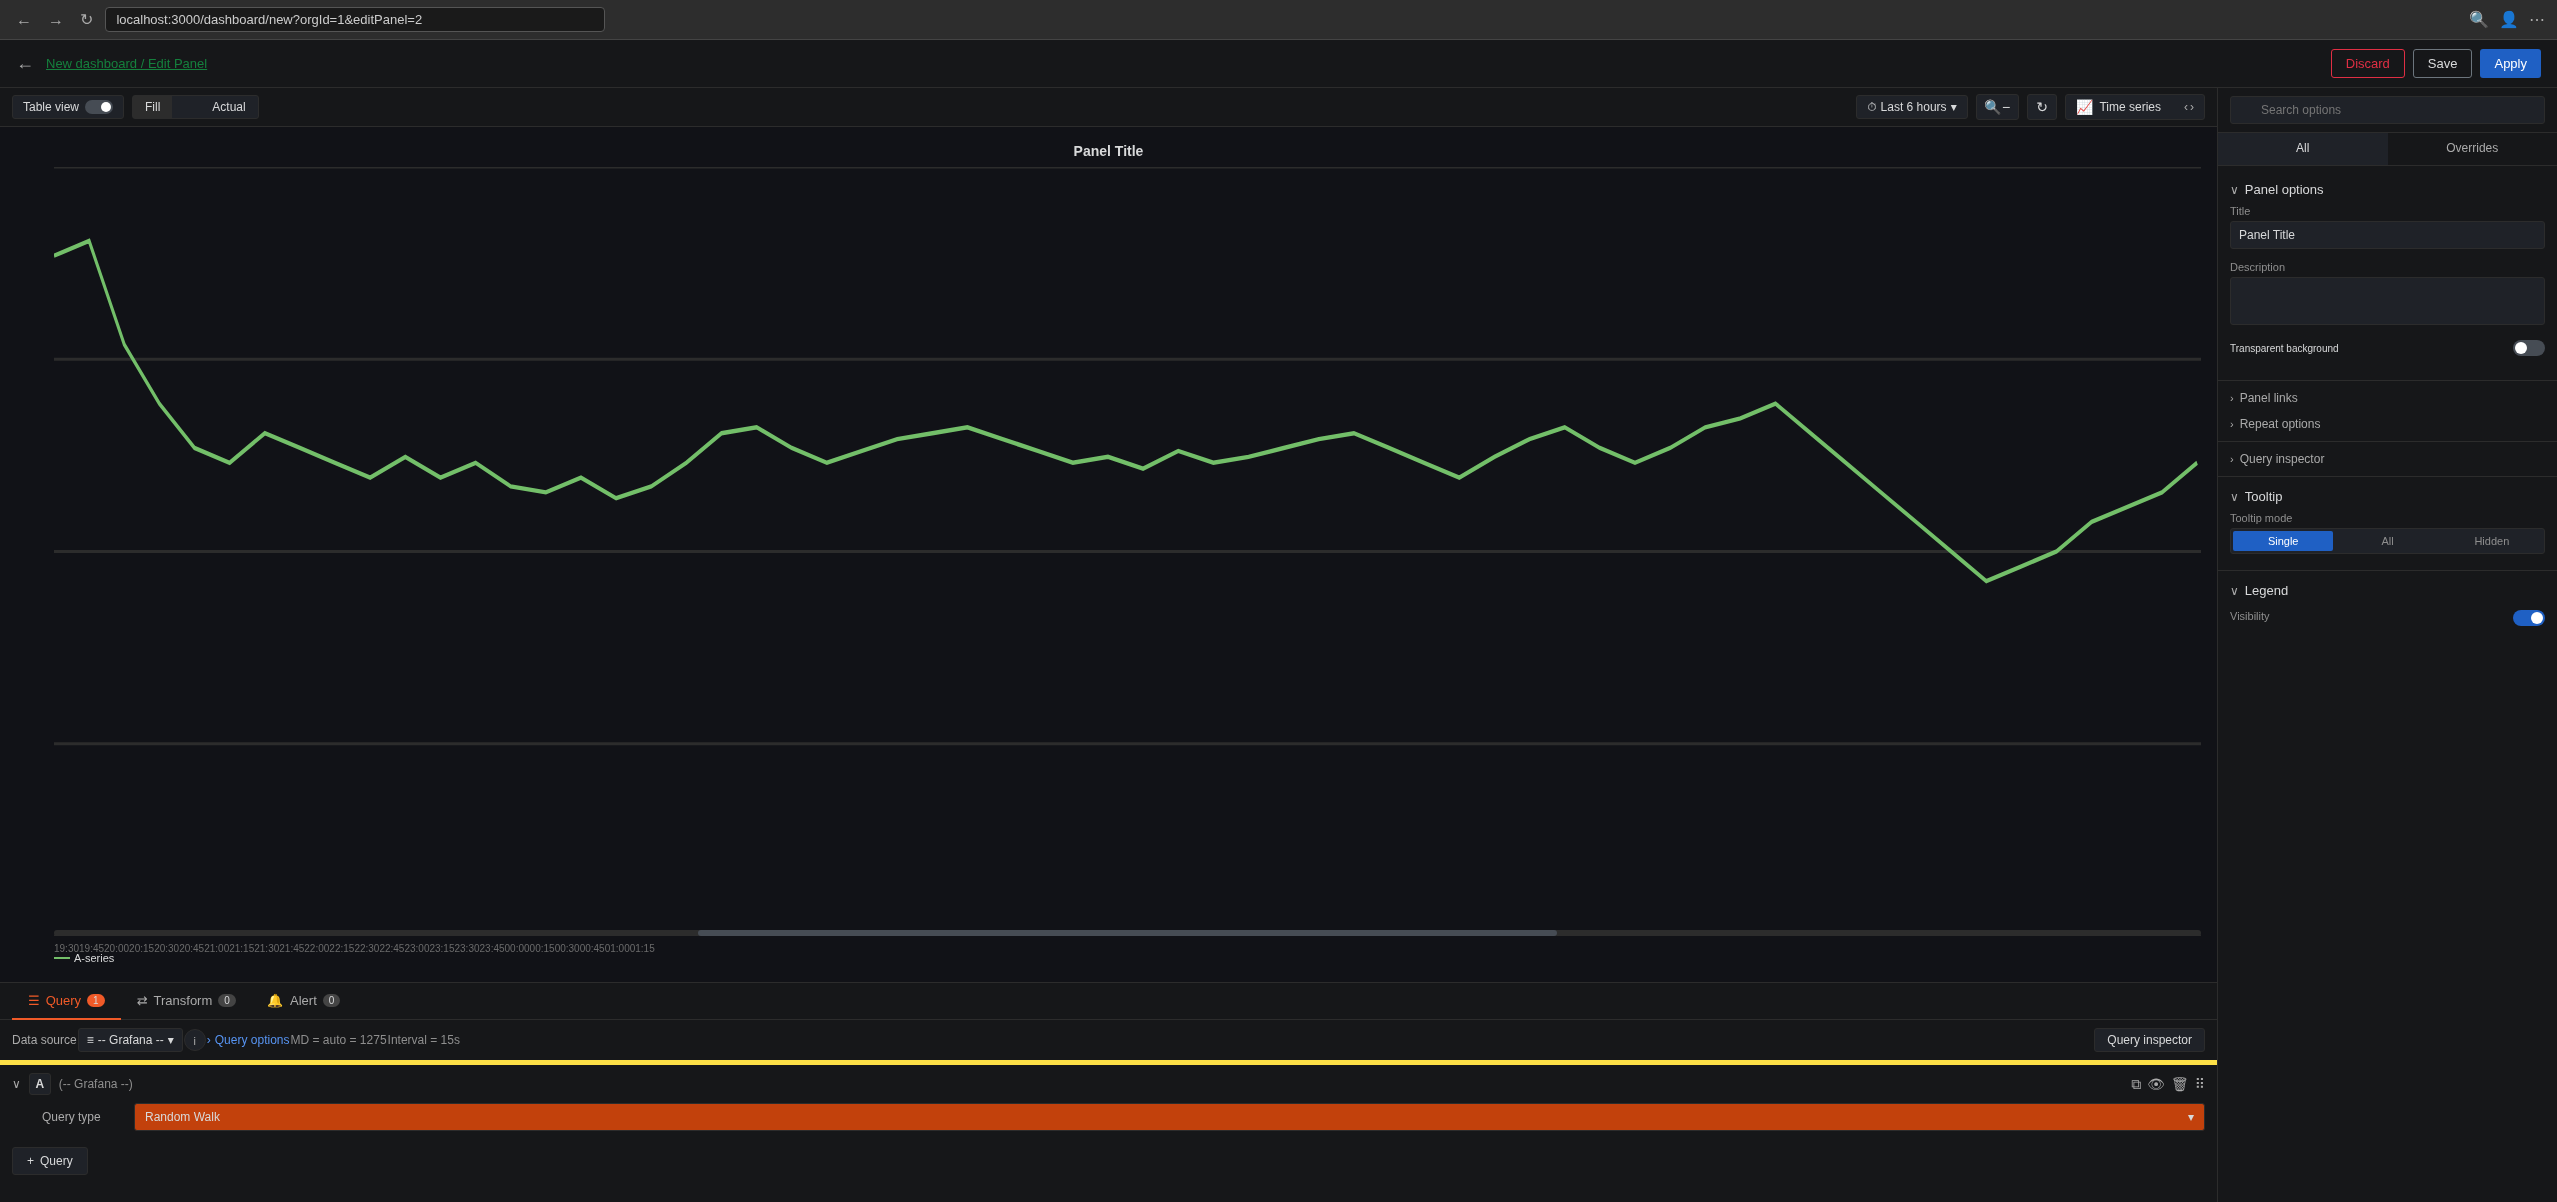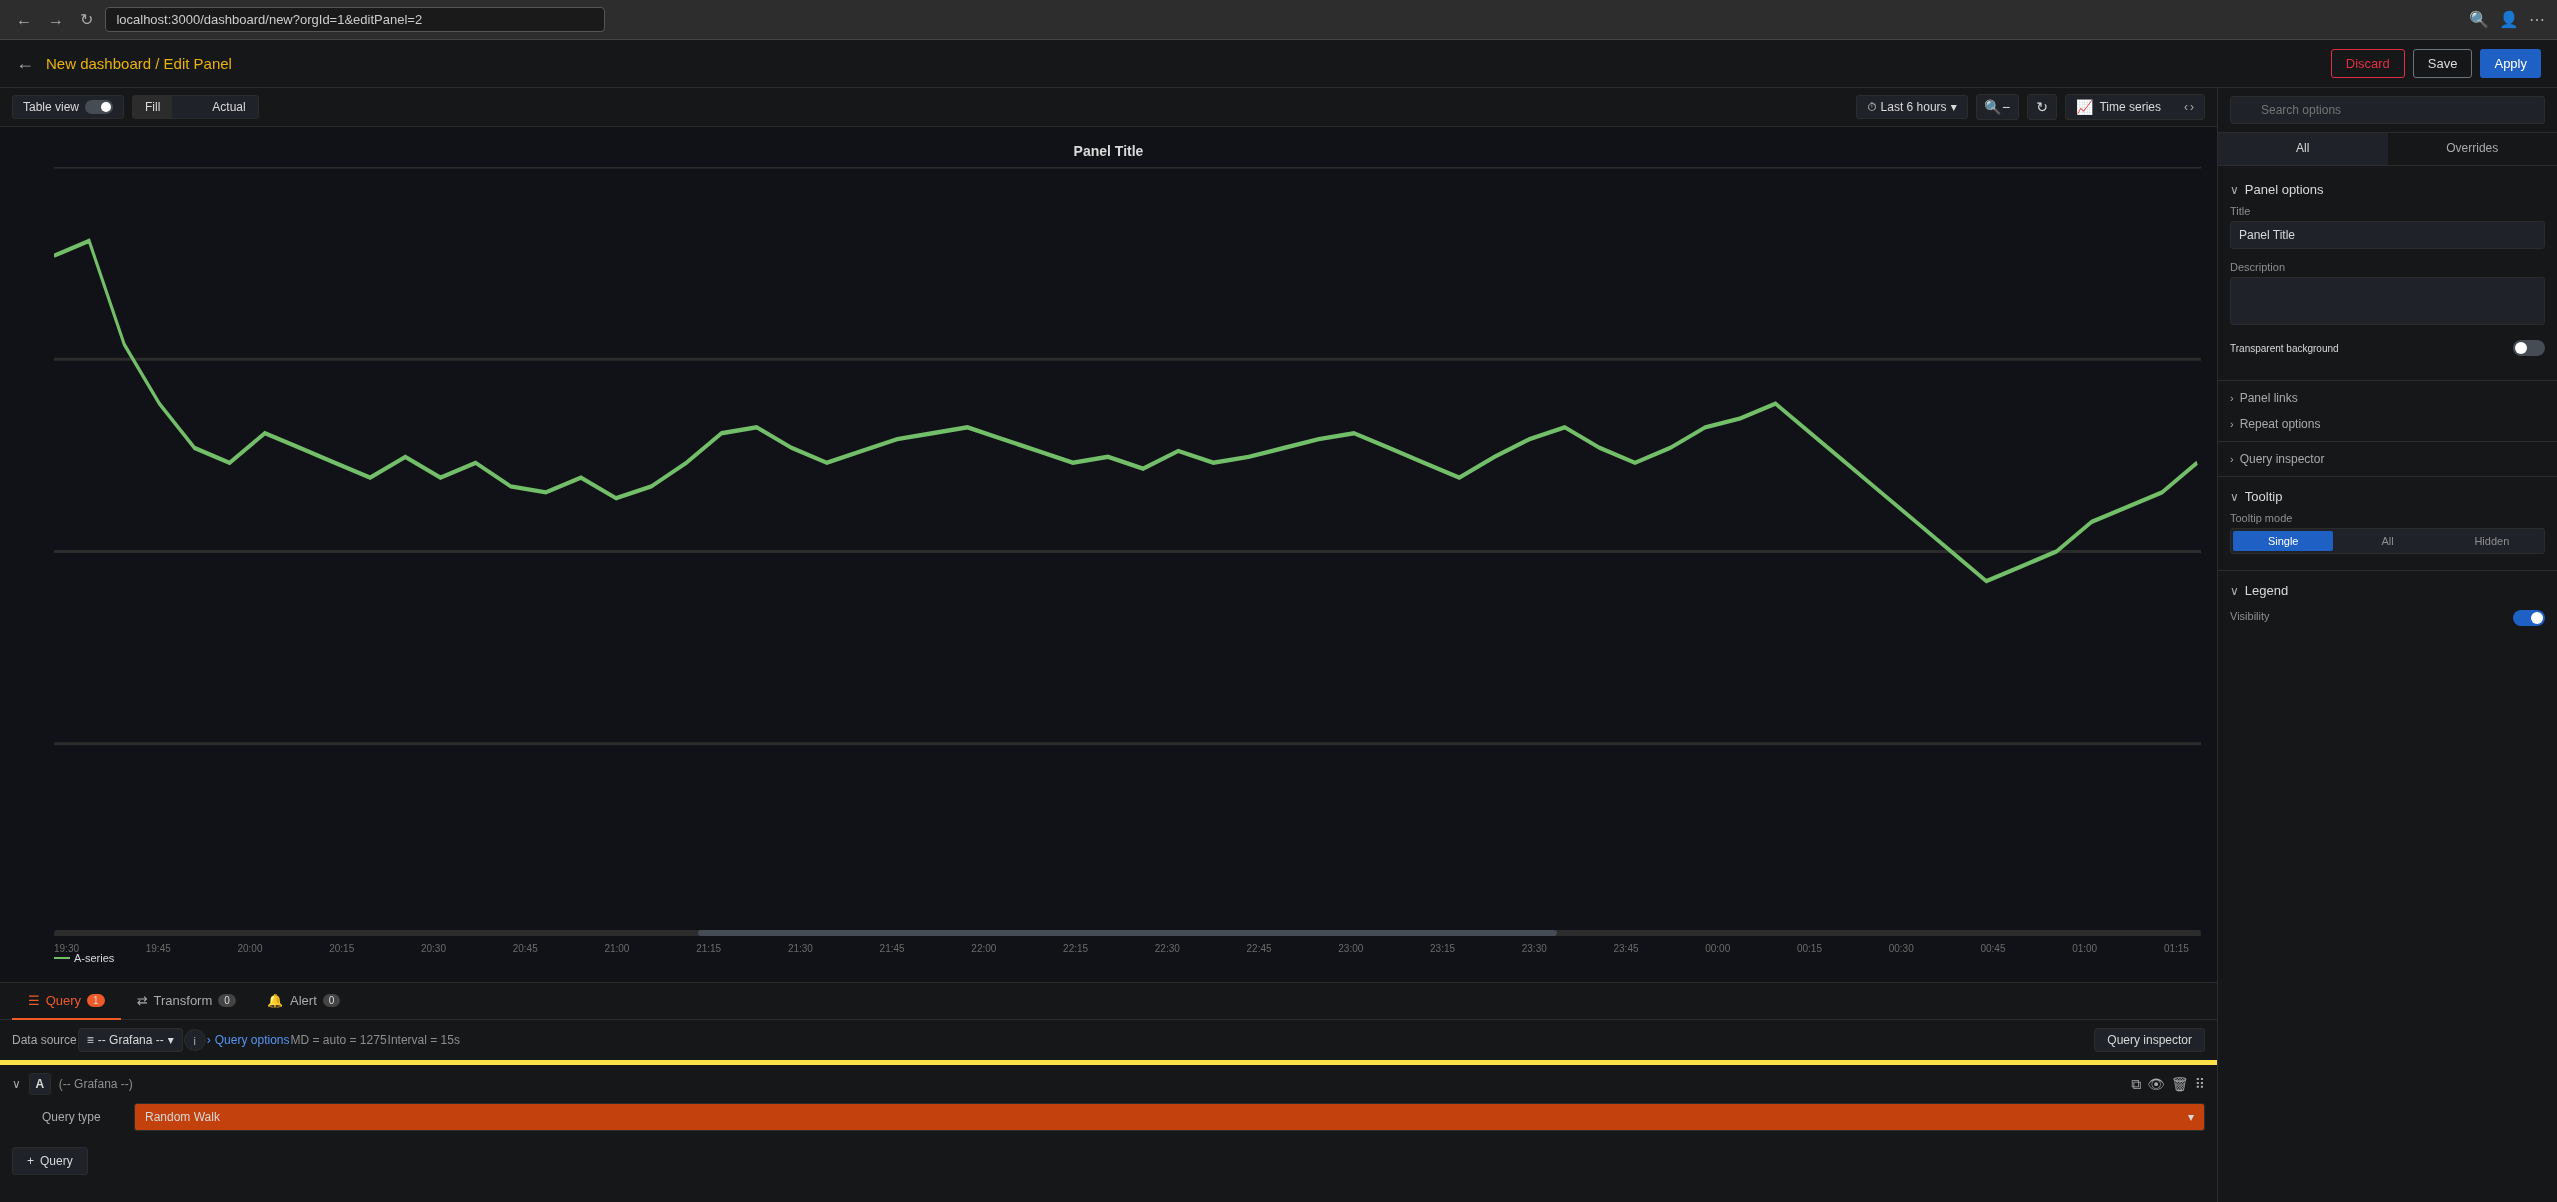--- a/index.html
+++ b/index.html
@@ -34,21 +34,21 @@
     .app-header {
       background: #161719;
       height: 48px;
       display: flex;
       align-items: center;
       padding: 0 16px;
       border-bottom: 1px solid #2c2c2c;
       gap: 12px;
     }
     .back-btn { background: none; border: none; color: #aaa; font-size: 18px; cursor: pointer; }
-    .page-title { font-size: 15px; color: #eab308; font-weight: 500; flex: 1; }
+    .page-title { font-size: 13px; color: #15803d; font-weight: 500; flex: 1; text-decoration: underline; }
     .header-actions { display: flex; gap: 8px; }
     .btn-discard { background: transparent; border: 1px solid #e02f44; color: #e02f44; padding: 6px 14px; border-radius: 3px; cursor: pointer; font-size: 13px; }
     .btn-save { background: transparent; border: 1px solid #6c757d; color: #d8d9da; padding: 6px 14px; border-radius: 3px; cursor: pointer; font-size: 13px; }
     .btn-apply { background: #1f60c4; border: none; color: #fff; padding: 6px 14px; border-radius: 3px; cursor: pointer; font-size: 13px; }
 
     
     .main-layout {
       display: flex;
       height: calc(100vh - 40px - 48px);
     }
@@ -149,21 +149,21 @@
       right: 0;
       top: 0;
       bottom: 30px;
     }
     .x-axis {
       position: absolute;
       left: 38px;
       right: 12px;
       bottom: 12px;
       display: flex;
-      justify-content: space-between;
+      justify-content: flex-start;
       color: #6b6b6b;
       font-size: 10px;
     }
     .chart-legend {
       position: absolute;
       bottom: 2px;
       left: 38px;
       display: flex;
       align-items: center;
       gap: 4px;

